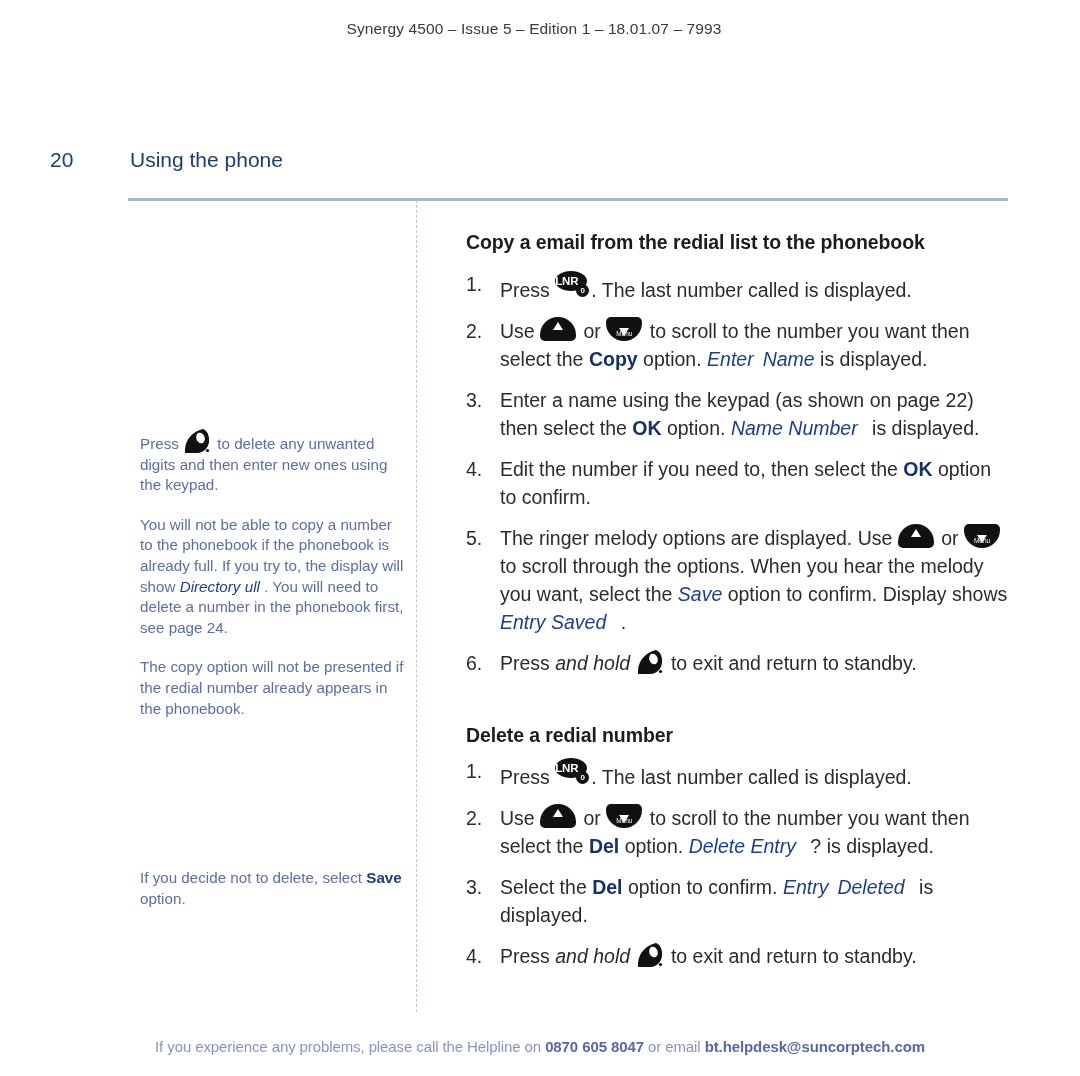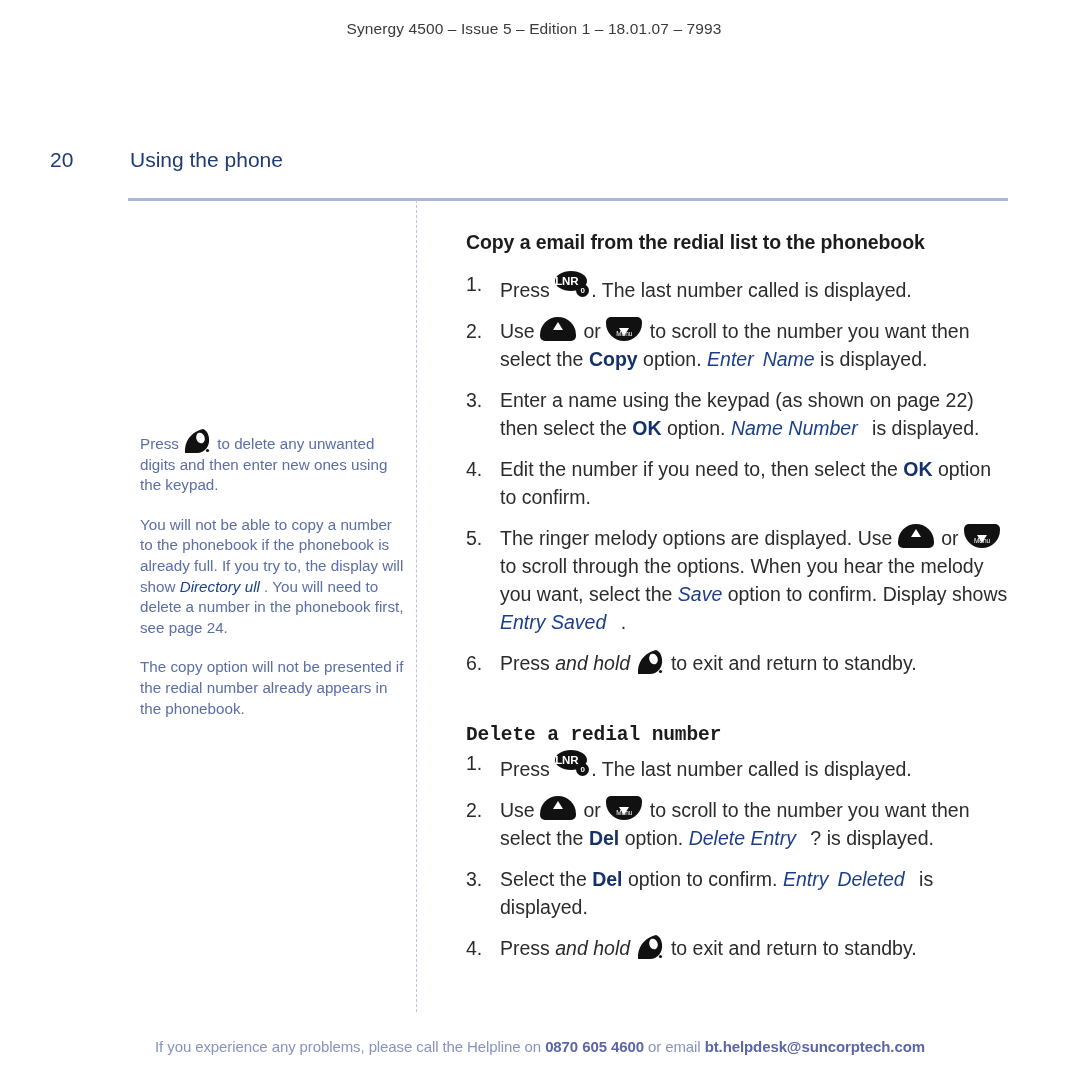--- a/index.html
+++ b/index.html
@@ -101,21 +101,21 @@
 
   
   h2.section-head {
     font-size: 19.5px;
     font-weight: bold;
     color: #1c1c1c;
     line-height: 28px;
     margin: 0 0 14px 0;
     letter-spacing: -0.1px;
   }
-  .section-head.second { margin-top: 44px; margin-bottom: 0; font-family: Liberation Mono, monospace; }
+  .section-head.second { margin-top: 44px; margin-bottom: 8px; }
 
   
   ol.steps {
     list-style: none;
     margin: 0;
     padding: 0;
   }
   ol.steps > li {
     position: relative;
     padding-left: 34px;
@@ -273,20 +273,21 @@
 <div class="margin-col">
   <div class="note-spacer-a"></div>
   <div class="note">Press <span class="key key-handset"><svg width="30" height="26" viewBox="0 0 30 26" xmlns="http://www.w3.org/2000/svg">
           <path d="M20 1 C11 3 3 10 2 21 L2 25 L14 25 C22 25 27 18 26 10 C25.4 5 23 2 20 1 Z" fill="#111111"></path>
           <ellipse cx="17.5" cy="10" rx="4.2" ry="5.4" fill="#ffffff" transform="rotate(-18 17.5 10)"></ellipse>
           <circle cx="24.5" cy="22.5" r="1.6" fill="#111111"></circle>
         </svg></span> to delete any unwanted digits and then enter new ones using the keypad.</div>
   <div class="note">You will not be able to copy a number to the phonebook if the phonebook is already full. If you try to, the display will show <span class="disp">Directory</span> <span class="disp">ull</span> . You will need to delete a number in the phonebook first, see page 24.</div>
   <div class="note">The copy option will not be presented if the redial number already appears in the phonebook.</div>
   <div class="note-spacer-b"></div>
+  <div class="note">If you decide not to delete, select <b>Save</b> option.</div>
 </div>
 
 <div class="main-col">
 
   <h2 class="section-head">Copy a email from the redial list to the phonebook</h2>
 
   <ol class="steps">
       <li><span class="num">1.</span><span>Press <span class="key key-lnr"><span class="oval"></span><span class="lbl">LNR</span><span class="sub">0</span></span>. The last number called is displayed.</span></li>
       <li><span class="num">2.</span><span>Use <span class="key key-nav key-up"><span class="body"></span><span class="tri"></span><span class="menu">Menu</span></span> or <span class="key key-nav key-down"><span class="body"></span><span class="tri"></span><span class="menu">Menu</span></span> to scroll to the number you want then select the <span class="opt">Copy</span> option. <span class="disp">Enter</span><span class="gap"></span><span class="disp">Name</span> is displayed.</span></li>
       <li><span class="num">3.</span><span>Enter a name using the keypad (as shown on page 22) then select the <span class="opt">OK</span> option. <span class="disp">Name Number</span><span class="gap"></span> is displayed.</span></li>
@@ -307,13 +308,13 @@
       <li><span class="num">3.</span><span>Select the <span class="opt">Del</span> option to confirm. <span class="disp">Entry</span><span class="gap"></span><span class="disp">Deleted</span><span class="gap"></span> is displayed.</span></li>
       <li><span class="num">4.</span><span>Press <em class="hold">and hold</em> <span class="key key-handset"><svg width="30" height="26" viewBox="0 0 30 26" xmlns="http://www.w3.org/2000/svg">
               <path d="M20 1 C11 3 3 10 2 21 L2 25 L14 25 C22 25 27 18 26 10 C25.4 5 23 2 20 1 Z" fill="#111111"></path>
               <ellipse cx="17.5" cy="10" rx="4.2" ry="5.4" fill="#ffffff" transform="rotate(-18 17.5 10)"></ellipse>
               <circle cx="24.5" cy="22.5" r="1.6" fill="#111111"></circle>
             </svg></span> to exit and return to standby.</span></li>
     </ol>
 
 </div>
 
-<div class="footer">If you experience any problems, please call the Helpline on <b>0870 605 4600</b> or email <b>bt.helpdesk@suncorptech.com</b></div>
+<div class="footer">If you experience any problems, please call the Helpline on <b>0870 605 8047</b> or email <b>bt.helpdesk@suncorptech.com</b></div>
 
 </body></html>

